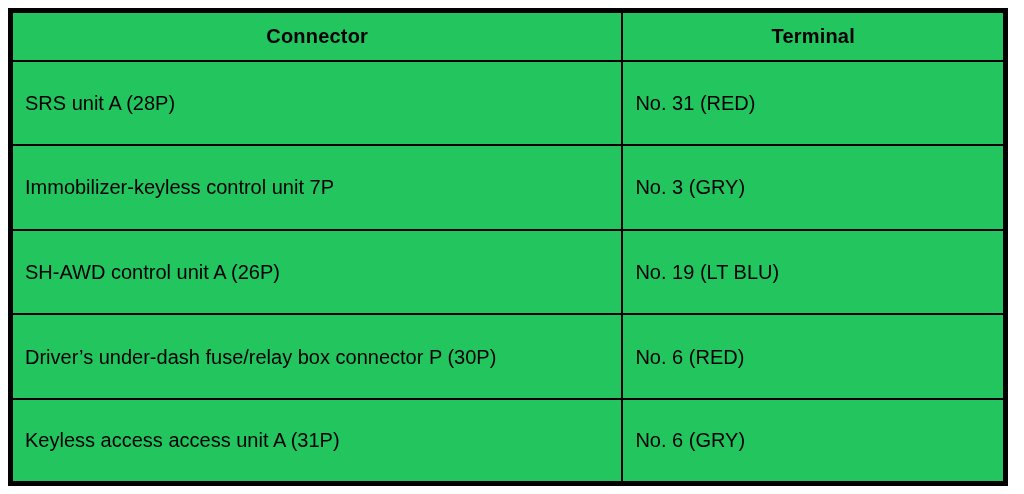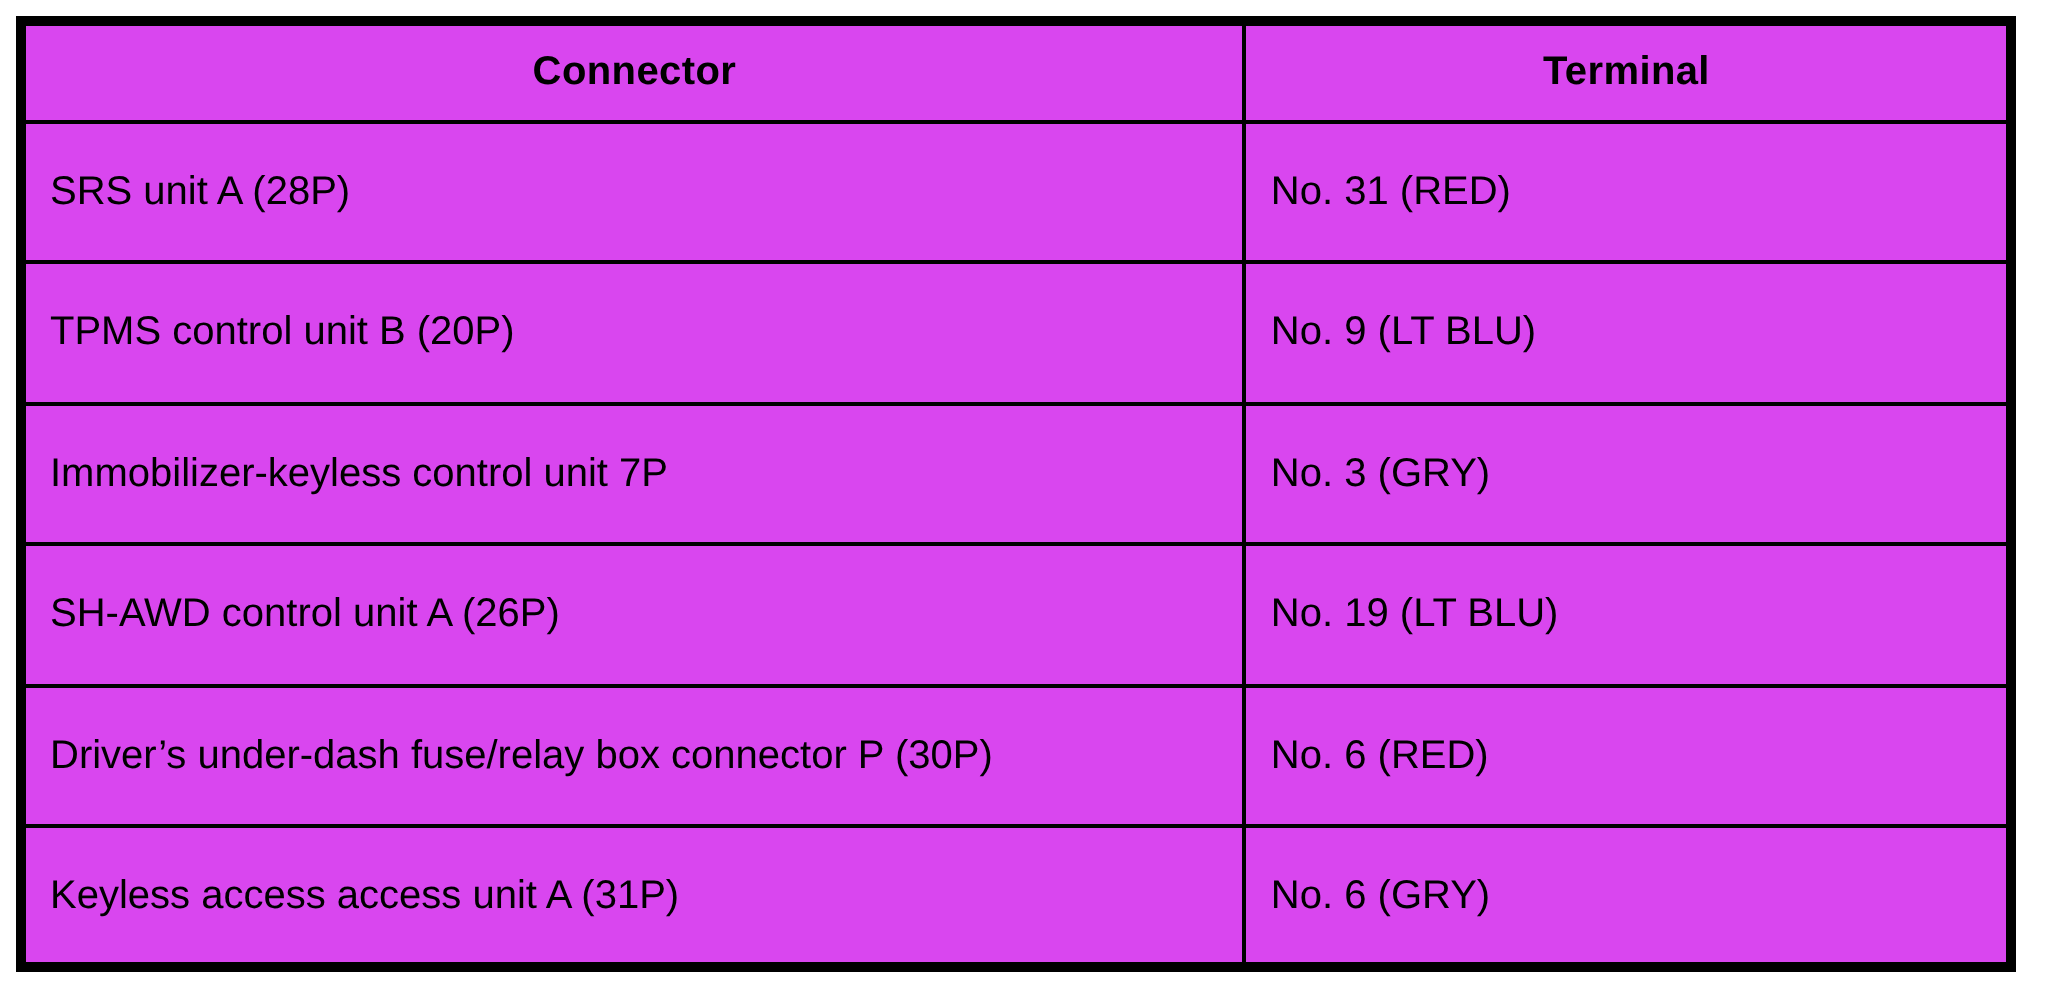--- a/index.html
+++ b/index.html
@@ -25,21 +25,21 @@
     border: 5px solid #000000;
   }
   table.spec-table col.col-connector { width: 61.5%; }
   table.spec-table col.col-terminal  { width: 38.5%; }
   table.spec-table th,
   table.spec-table td {
     border: 2px solid #000000;
     font-size: 20px;
     line-height: 1.2;
     vertical-align: middle;
-    background: #d946ef;
+    background: #22c55e;
     overflow: hidden;
     white-space: nowrap;
   }
   table.spec-table th {
     font-weight: bold;
     text-align: center;
     height: 50px;
     letter-spacing: 0.2px;
   }
   table.spec-table td {
@@ -63,24 +63,20 @@
         <th>Connector</th>
         <th>Terminal</th>
       </tr>
     </thead>
     <tbody>
       <tr>
         <td>SRS unit A (28P)</td>
         <td>No. 31 (RED)</td>
       </tr>
       <tr>
-        <td>TPMS control unit B (20P)</td>
-        <td>No. 9 (LT BLU)</td>
-      </tr>
-      <tr>
         <td>Immobilizer-keyless control unit 7P</td>
         <td>No. 3 (GRY)</td>
       </tr>
       <tr>
         <td>SH-AWD control unit A (26P)</td>
         <td>No. 19 (LT BLU)</td>
       </tr>
       <tr>
         <td>Driver’s under-dash fuse/relay box connector P (30P)</td>
         <td>No. 6 (RED)</td>

